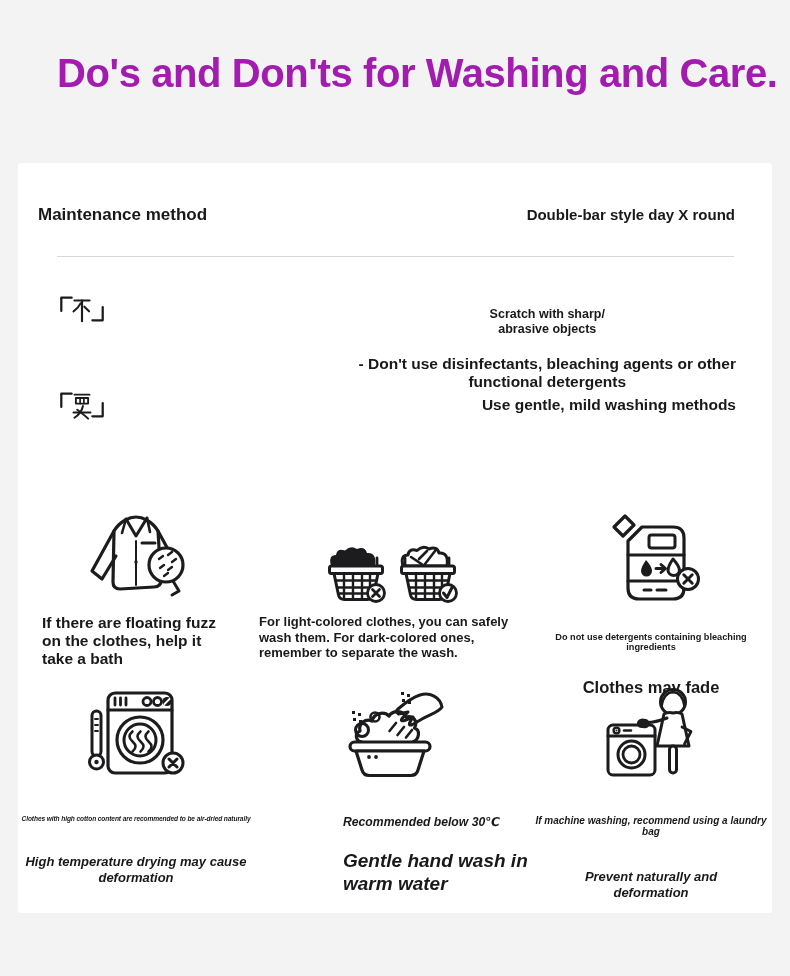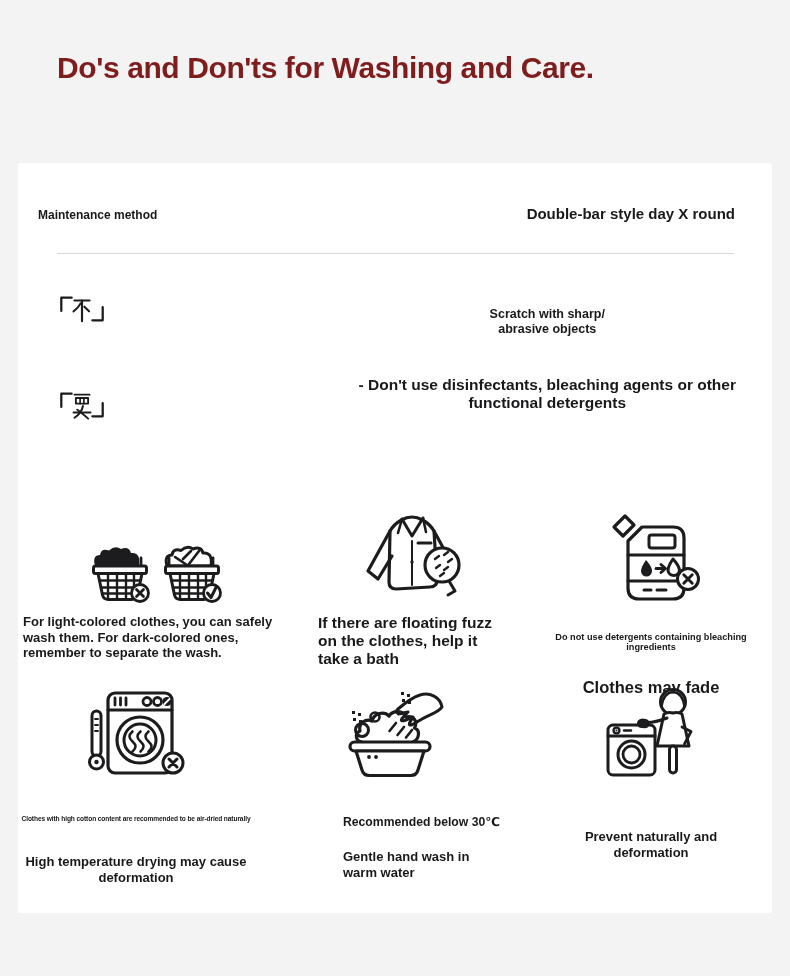--- a/index.html
+++ b/index.html
@@ -8,58 +8,58 @@
   *{box-sizing:border-box; margin:0; padding:0;}
   html,body{width:790px;}
   body{background:var(--background);}
   .screen{
     position:relative; width:790px; height:976px; overflow:hidden;
     background:var(--background); color:var(--ink);
     font-family:"Liberation Sans","DejaVu Sans",sans-serif;
   }
   .page-title{
     position:absolute; left:57px; top:51px;
-    font-size:30px; font-weight:800; letter-spacing:-0.4px; color:#7f1d1d;
+    font-size:40px; font-weight:800; letter-spacing:-0.4px; color:#a21caf;
   }
   .card{
     position:absolute; left:18px; top:163px; width:754px; height:750px;
     background:var(--card); border-radius:3px;
   }
   .hdr{display:flex; justify-content:space-between; align-items:baseline; padding:42px 37px 0 20px;}
-  .hdr-left{font-size:12px; font-weight:800;}
+  .hdr-left{font-size:17px; font-weight:800;}
   .hdr-right{font-size:15px; font-weight:800;}
   .divider{margin:31px 38px 0 39px; border-top:1.5px solid var(--divider); height:0;}
   .kanji{position:absolute; left:36px; width:56px; height:32px; color:#1c1c1e;}
   .kanji svg{display:block; width:100%; height:100%;}
   .kanji-dont{top:130px;}
   .kanji-do{top:226px;}
   .rule-text{position:absolute; right:36px; text-align:center; white-space:pre-line;}
   .dont-block{top:126px;}
   .rule-note{font-size:12.5px; font-weight:800; line-height:1.2;}
-  .rule-big{font-size:15.5px; font-weight:800; line-height:1.17; margin-top:21px;}
+  .rule-big{font-size:15.5px; font-weight:800; line-height:1.17; margin-top:0;}
   .do-text{top:233px; font-size:15.5px; font-weight:800;}
   .grid{position:absolute; left:0; width:754px; display:flex;}
   .grid1{top:340px;}
   .grid2{top:520px;}
   .col{display:flex; flex-direction:column;}
   .c1{width:236px;} .c2{width:276px;} .c3{width:242px;}
   .icon-box{height:102px; display:flex; align-items:flex-end; justify-content:center; color:#1c1c1e;}
   .grid2 .icon-box{height:98px;}
   .cap{margin-top:9px; white-space:pre-line;}
-  .grid2 .cap{margin-top:16px;}
+  .grid2 .cap{margin-top:16px;font-style:italic;}
   .cap-left-big{font-size:15.5px; font-weight:800; line-height:1.15; padding-left:24px;}
   .cap-left-mid{font-size:13px; font-weight:800; line-height:1.2; padding-left:5px;}
   .cap-center{text-align:center;}
   .note-9{font-size:9.2px; font-weight:700;}
   .big-16{font-size:16.5px; font-weight:800; margin-top:8px;}
   .note-tiny{font-size:6.6px; font-weight:700; letter-spacing:-0.1px;}
   .big-13{font-size:13px; font-weight:800; line-height:1.22; margin-top:14px;}
   .cap-handwash{padding-left:89px; text-align:left;}
   .note-12{font-size:12.2px; font-weight:800;}
-  .big-13l{font-size:13px; font-weight:800; line-height:1.22; margin-top:2px;}
+  .big-13l{font-size:19px; font-weight:800; line-height:1.22; margin-top:2px;}
   .note-10{font-size:10px; font-weight:800;}
   svg{display:block;}
   svg .s{fill:none; stroke:currentColor; stroke-linecap:round; stroke-linejoin:round;}
   svg .f{fill:currentColor; stroke:none;}
   svg .wf{fill:#ffffff; stroke:currentColor; stroke-linecap:round; stroke-linejoin:round;}
 </style>
 </head>
 <body>
 
 <div class="screen">
@@ -97,57 +97,23 @@
         <path class="s" stroke-width="2.4" d="M17,5 H6 V19"></path>
         <path class="s" stroke-width="2.4" d="M50,15 V29 H39"></path>
         <path class="s" stroke-width="2" d="M20,6 H36"></path>
         <rect class="s" stroke-width="2" x="21.5" y="9.5" width="13" height="6"></rect>
         <path class="s" stroke-width="1.8" d="M26,9.5 V15.5 M30,9.5 V15.5"></path>
         <path class="s" stroke-width="2.1" d="M29,18 C28,23 24.5,27.5 20,30.5"></path>
         <path class="s" stroke-width="2.1" d="M23,22 C27,25 31,28 34.5,31.5"></path>
         <path class="s" stroke-width="2.1" d="M19,25 H37"></path>
       </svg>
     </div>
+    <div class="rule-text do-text">Use gentle, mild washing methods</div>
 
     <div class="grid grid1">
-
-      <div class="col c2">
-        <div class="icon-box">
-          <span>
-            <svg width="134" height="60" viewBox="0 0 134 60">
-
-              <g>
-                <path class="f" d="M6,21 Q3,10 11,10 Q12,3 20,5.5 Q26,0 32,4 Q40,1 42,8 Q52,7 50,21 Z"></path>
-                <path class="s" stroke-width="2.8" d="M8,21 V13 M52,21 V13"></path>
-                <rect class="wf" stroke-width="3" x="4.5" y="21" width="53" height="7.5" rx="2"></rect>
-                <path class="wf" stroke-width="3" d="M9,28.5 L13.5,50 Q14.5,54.5 19.5,54.5 L42.5,54.5 Q47.5,54.5 48.5,50 L53,28.5 Z"></path>
-                <path class="s" stroke-width="2.4" d="M19,29 V53 M28,29 V54 M37,29 V54 M45,29 V52"></path>
-                <path class="s" stroke-width="2.4" d="M11,35.5 H51 M12.5,42.5 H49.5 M14,48.5 H48"></path>
-                <circle class="wf" stroke-width="2.8" cx="51" cy="48" r="8.5"></circle>
-                <path class="s" stroke-width="2.8" d="M47.5,44.5 L54.5,51.5 M54.5,44.5 L47.5,51.5"></path>
-              </g>
-
-              <g transform="translate(72,0)">
-                <path class="wf" stroke-width="3" d="M6,21 Q3,10 11,10 Q12,3 20,5.5 Q26,0 32,4 Q40,1 42,8 Q52,7 50,21 Z"></path>
-                <path class="s" stroke-width="2.6" d="M14,12 L26,20 M30,6 L22,14 M38,6 L28,19"></path>
-                <path class="s" stroke-width="2.8" d="M8,21 V13 M52,21 V13"></path>
-                <rect class="wf" stroke-width="3" x="4.5" y="21" width="53" height="7.5" rx="2"></rect>
-                <path class="wf" stroke-width="3" d="M9,28.5 L13.5,50 Q14.5,54.5 19.5,54.5 L42.5,54.5 Q47.5,54.5 48.5,50 L53,28.5 Z"></path>
-                <path class="s" stroke-width="2.4" d="M19,29 V53 M28,29 V54 M37,29 V54 M45,29 V52"></path>
-                <path class="s" stroke-width="2.4" d="M11,35.5 H51 M12.5,42.5 H49.5 M14,48.5 H48"></path>
-                <circle class="wf" stroke-width="2.8" cx="51" cy="48" r="8.5"></circle>
-                <path class="s" stroke-width="3" d="M46.5,48 L50,52.5 L55.5,41.5"></path>
-              </g>
-            </svg>
-          </span>
-        </div>
-        <div class="cap cap-left-mid">For light-colored clothes, you can safely
-wash them. For dark-colored ones,
-remember to separate the wash.</div>
-      </div>
 
       <div class="col c1">
         <div class="icon-box">
           <span>
             <svg width="112" height="96" viewBox="0 0 112 96">
               <path class="s" stroke-width="3.2" d="M34,22 C40,12 50,8 56,8 C62,8 72,12 78,22 L81,71 Q81,78 74,78 L40,80 Q33,80 33,73 Z"></path>
               <path class="s" stroke-width="3" d="M46,10 L56,27 L67,9"></path>
               <path class="s" stroke-width="2.6" d="M46,10 L42,24 M67,9 L70,23"></path>
               <path class="s" stroke-width="3.2" d="M34,22 L12,62 L22,70 L36,47"></path>
               <path class="s" stroke-width="3.2" d="M78,22 L90,44"></path>
@@ -165,20 +131,55 @@
                   <path d="M84,67 l4,-3"></path>
               </g>
             </svg>
           </span>
         </div>
         <div class="cap cap-left-big">If there are floating fuzz
 on the clothes, help it
 take a bath</div>
       </div>
 
+      <div class="col c2">
+        <div class="icon-box">
+          <span>
+            <svg width="134" height="60" viewBox="0 0 134 60">
+
+              <g>
+                <path class="f" d="M6,21 Q3,10 11,10 Q12,3 20,5.5 Q26,0 32,4 Q40,1 42,8 Q52,7 50,21 Z"></path>
+                <path class="s" stroke-width="2.8" d="M8,21 V13 M52,21 V13"></path>
+                <rect class="wf" stroke-width="3" x="4.5" y="21" width="53" height="7.5" rx="2"></rect>
+                <path class="wf" stroke-width="3" d="M9,28.5 L13.5,50 Q14.5,54.5 19.5,54.5 L42.5,54.5 Q47.5,54.5 48.5,50 L53,28.5 Z"></path>
+                <path class="s" stroke-width="2.4" d="M19,29 V53 M28,29 V54 M37,29 V54 M45,29 V52"></path>
+                <path class="s" stroke-width="2.4" d="M11,35.5 H51 M12.5,42.5 H49.5 M14,48.5 H48"></path>
+                <circle class="wf" stroke-width="2.8" cx="51" cy="48" r="8.5"></circle>
+                <path class="s" stroke-width="2.8" d="M47.5,44.5 L54.5,51.5 M54.5,44.5 L47.5,51.5"></path>
+              </g>
+
+              <g transform="translate(72,0)">
+                <path class="wf" stroke-width="3" d="M6,21 Q3,10 11,10 Q12,3 20,5.5 Q26,0 32,4 Q40,1 42,8 Q52,7 50,21 Z"></path>
+                <path class="s" stroke-width="2.6" d="M14,12 L26,20 M30,6 L22,14 M38,6 L28,19"></path>
+                <path class="s" stroke-width="2.8" d="M8,21 V13 M52,21 V13"></path>
+                <rect class="wf" stroke-width="3" x="4.5" y="21" width="53" height="7.5" rx="2"></rect>
+                <path class="wf" stroke-width="3" d="M9,28.5 L13.5,50 Q14.5,54.5 19.5,54.5 L42.5,54.5 Q47.5,54.5 48.5,50 L53,28.5 Z"></path>
+                <path class="s" stroke-width="2.4" d="M19,29 V53 M28,29 V54 M37,29 V54 M45,29 V52"></path>
+                <path class="s" stroke-width="2.4" d="M11,35.5 H51 M12.5,42.5 H49.5 M14,48.5 H48"></path>
+                <circle class="wf" stroke-width="2.8" cx="51" cy="48" r="8.5"></circle>
+                <path class="s" stroke-width="3" d="M46.5,48 L50,52.5 L55.5,41.5"></path>
+              </g>
+            </svg>
+          </span>
+        </div>
+        <div class="cap cap-left-mid">For light-colored clothes, you can safely
+wash them. For dark-colored ones,
+remember to separate the wash.</div>
+      </div>
+
       <div class="col c3">
         <div class="icon-box">
           <span>
             <svg width="98" height="94" viewBox="0 0 98 94">
               <path class="s" stroke-width="3.2" d="M12,16 L23,5 L32,14 L21,25 Z"></path>
               <path class="s" stroke-width="3.2" d="M40,16 H71 Q82,16 82,27 V77 Q82,88 71,88 H37 Q26,88 26,77 V30 Z"></path>
               <rect class="s" stroke-width="3" x="47" y="24" width="26" height="13" rx="2.5"></rect>
               <path class="s" stroke-width="3" d="M26,44 H82 M26,70 H82"></path>
               <path class="f" d="M44,49 C40.5,54 39,57.5 39,60 A5.5,5.5 0 0 0 50,60 C50,57.5 48.5,54 44,49 Z"></path>
               <path class="s" stroke-width="3" d="M54,57.5 H62 M59,53.5 L63.5,57.5 L59,61.5"></path>
@@ -285,20 +286,21 @@
               <path class="s" stroke-width="2.2" d="M77,6.8 V9.5"></path>
               <path class="wf" stroke-width="3" d="M68,31 L61,63 H93 L86,31 Q81.5,28.5 77,30 Q72.5,28.5 68,31 Z"></path>
               <path class="s" stroke-width="2.8" d="M86,44 L95,48.5 L88.5,61"></path>
               <path class="s" stroke-width="3" d="M71,35 C63,38 57.5,39.5 51.5,39.5"></path>
               <path class="f" d="M46,35.5 q-5.5,1 -5,5.5 q0.5,4.5 6,4 q5.5,1 6.5,-3.5 q0.5,-4.5 -3.5,-5.5 Z"></path>
               <rect class="wf" stroke-width="3" x="73.5" y="63" width="7" height="27" rx="3.5"></rect>
             </svg>
           </span>
         </div>
         <div class="cap cap-center">
+          <div class="note-10">If machine washing, recommend using a laundry bag</div>
           <div class="big-13">Prevent naturally and
 deformation</div>
         </div>
       </div>
     </div>
 
   </section>
 </div>
 
 </body></html>

